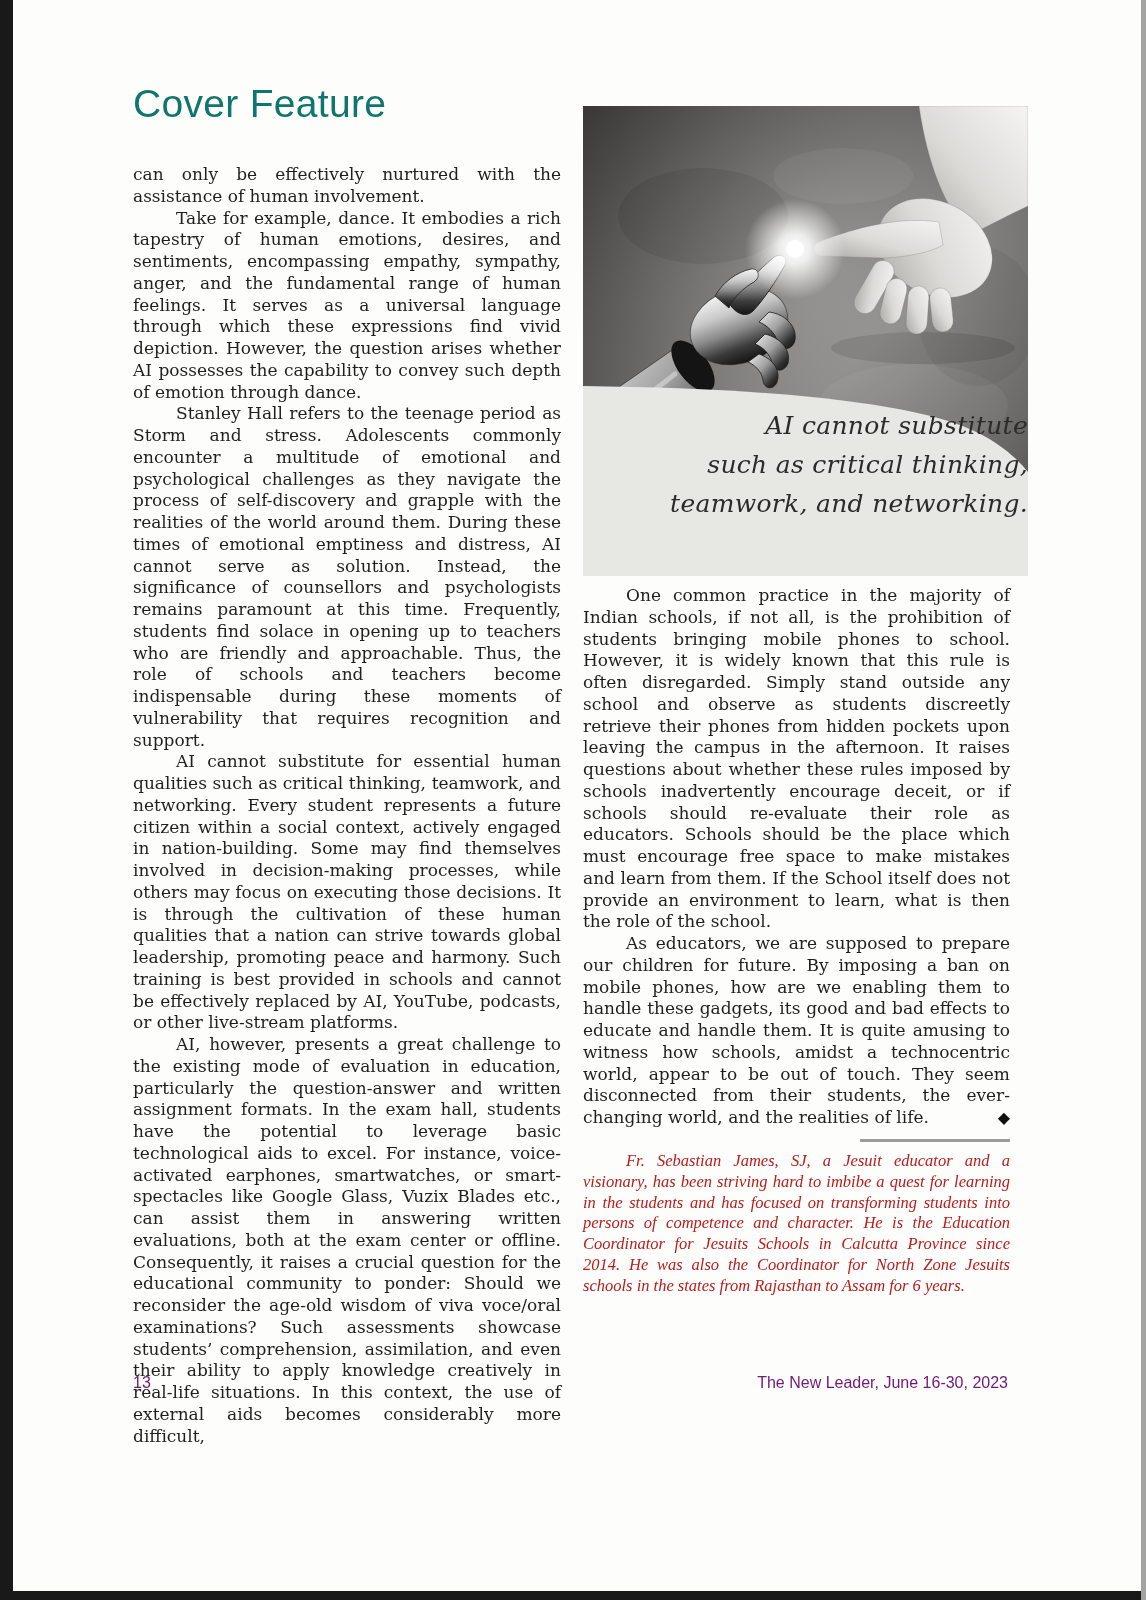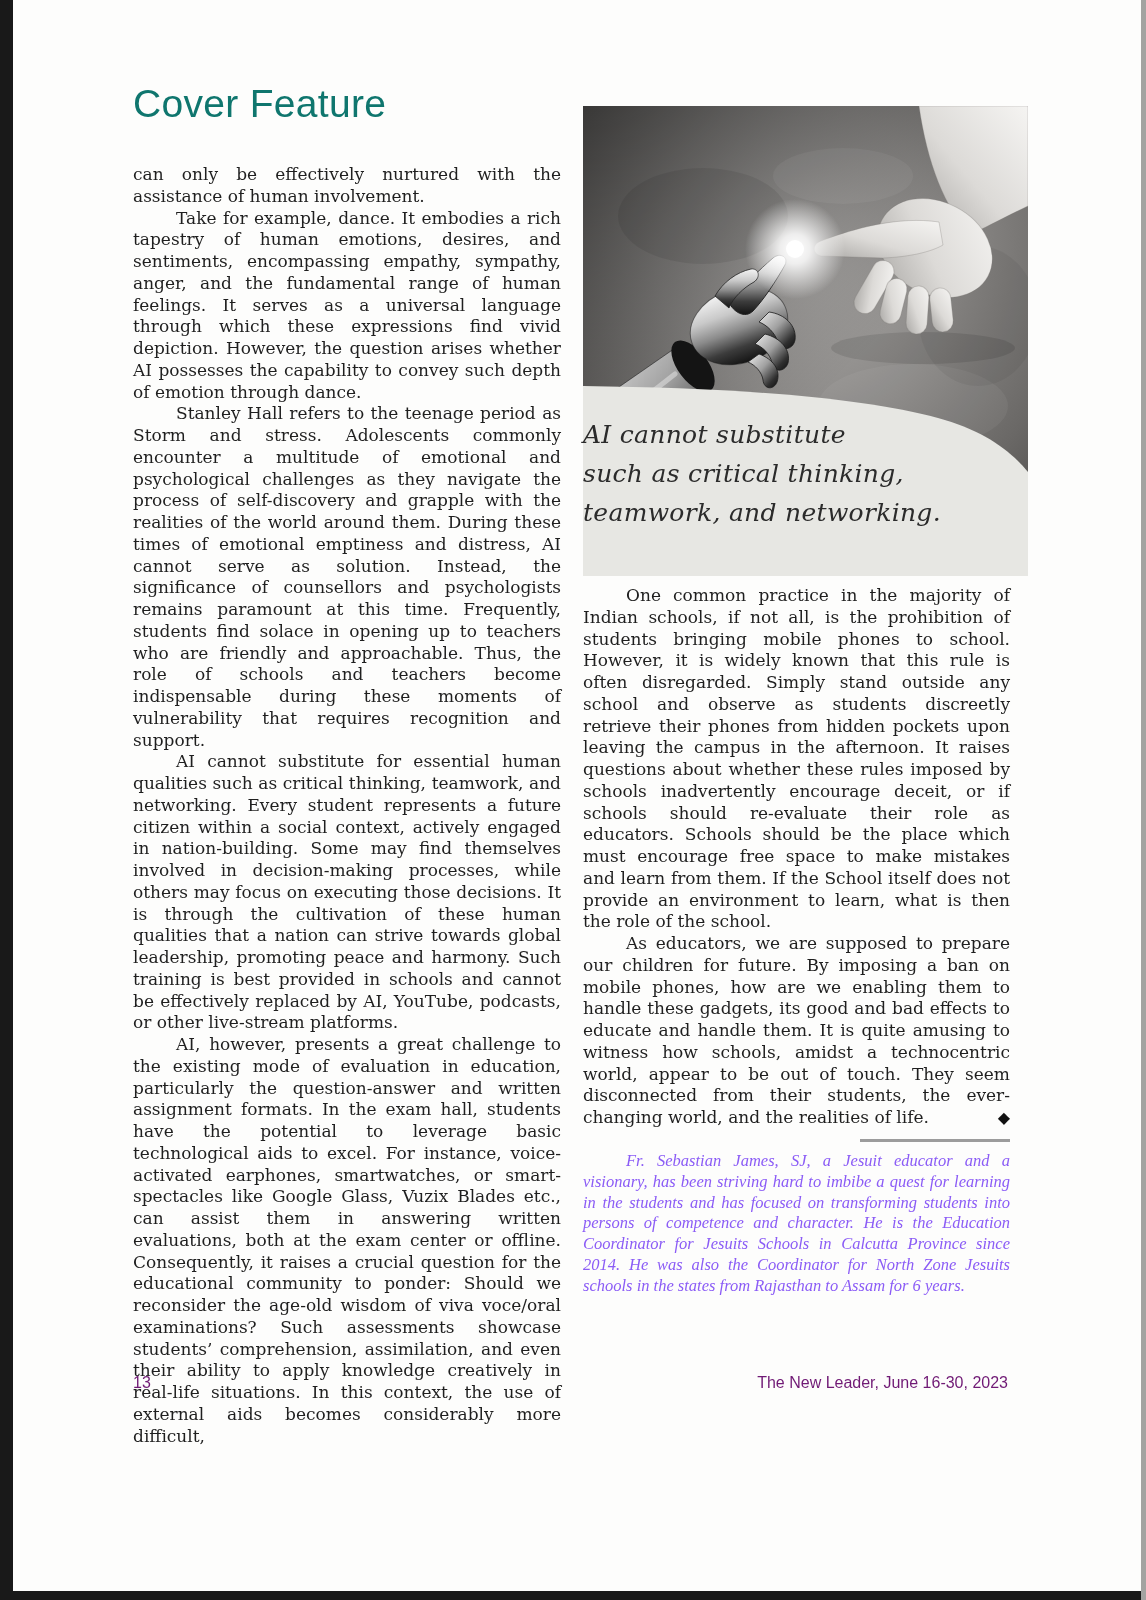--- a/index.html
+++ b/index.html
@@ -17,27 +17,27 @@
   .col-right { position:absolute; left:583px; top:106px; width:445px; }
   .right-text { width:427px; margin-top:9px; }
 
   p.body-p { margin:0; font-size:17px; line-height:21.75px; text-align:justify; text-indent:43px; }
   p.no-indent { text-indent:0; }
   p.body-h { margin:0; font-size:17.5px; line-height:21.75px; font-weight:bold;
              text-align:justify; text-indent:43px; }
 
   figure.photo { position:relative; width:445px; height:470px; margin:0; padding:0; }
   figure.photo svg { display:block; }
-  .quote { position:absolute; left:0; top:300px; width:445px; text-align:left;
-           font-style:italic; font-size:25px; line-height:39px; color:#2b2b2b; letter-spacing:0.3px;margin-top:9px; }
+  .quote { position:absolute; left:0; top:300px; width:445px; text-align:right;
+           font-style:italic; font-size:25px; line-height:39px; color:#2b2b2b; letter-spacing:0.3px; }
 
   .diamond { float:right; font-style:normal; font-size:16px; line-height:21.75px; color:#111; }
   .bio-sep { width:150px; border-top:3px solid #9c9c9c; margin:10px 0 9px auto; }
   p.bio { margin:0; font-family:"Liberation Serif", serif; font-style:italic;
-          font-size:16.5px; line-height:20.9px; text-align:justify; text-indent:43px; color:#8b5cf6; }
+          font-size:16.5px; line-height:20.9px; text-align:justify; text-indent:43px; color:#b91c1c; }
 
   .footer { position:absolute; left:133px; top:1374px; width:875px;
             display:flex; justify-content:space-between; align-items:baseline;
             font-family:"Liberation Sans", sans-serif; font-size:16px; color:#701a75; }
 </style>
 </head>
 <body>
 
 <div class="page">
 

